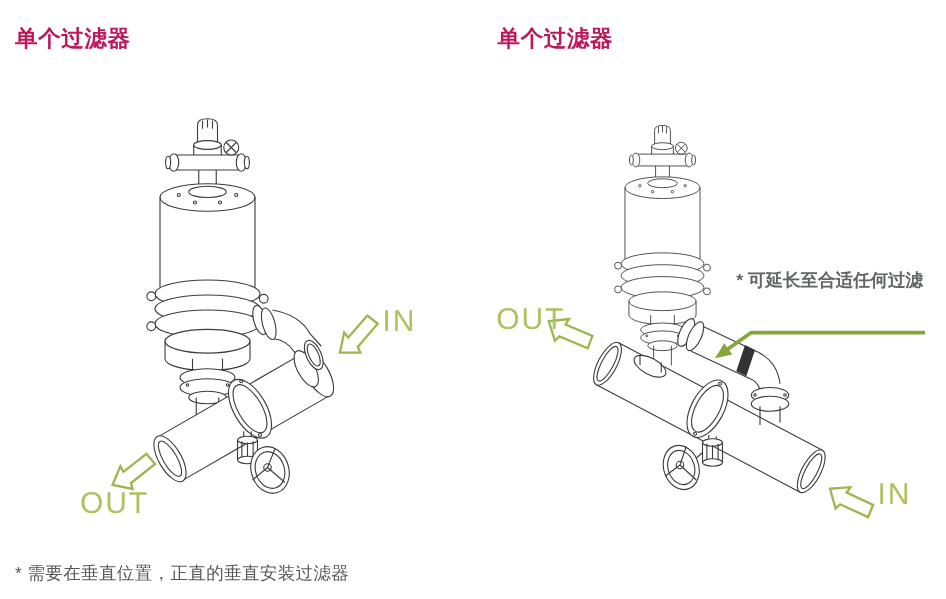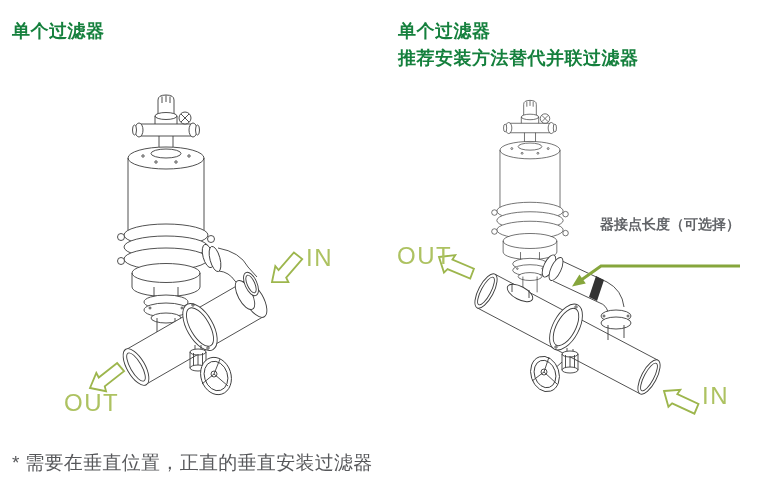--- a/index.html
+++ b/index.html
@@ -2,25 +2,25 @@
 <html><head>
 <meta charset="utf-8">
 <style>
   html,body{margin:0;padding:0;}
   body{
     width:757px;height:479px;position:relative;overflow:hidden;
     background:#ffffff;
     font-family:"Liberation Sans", sans-serif;
   }
   .abs{position:absolute;}
-  .title{font-size:18px;font-weight:700;color:#15803d;line-height:27px;letter-spacing:.5px;}
+  .title{font-size:18px;font-weight:700;color:#be185d;line-height:27px;letter-spacing:.5px;}
   .flow-label{font-size:24px;font-weight:400;color:#adc261;letter-spacing:1.5px;}
   .annotation{font-size:14px;font-weight:700;color:#626468;line-height:19px;}
   .annotation .line2{padding-left:11px;}
-  .footnote{font-size:19px;font-weight:500;color:#57585b;letter-spacing:.3px;}
+  .footnote{font-size:14px;font-weight:500;color:#57585b;letter-spacing:.3px;}
   svg{display:block;}
   .lineart{stroke:#3d3d3d;stroke-width:.9;fill:none;}
   .fillwhite{fill:#ffffff;}
 </style>
 </head>
 <body>
 
 <svg class="abs" style="left:0;top:0" width="757" height="479" viewBox="0 0 757 479">
   <defs>
 
@@ -185,26 +185,25 @@
     </g>
   </g>
 </svg>
 
 <div class="abs title" style="left:12px;top:18px">
   <div>单个过滤器</div>
 </div>
 
 <div class="abs title" style="left:398px;top:18px">
   <div>单个过滤器</div>
-  <div>推荐安装方法替代并联过滤器</div>
 </div>
 
 <span class="abs flow-label" style="left:306px;top:244px">IN</span>
 <span class="abs flow-label" style="left:64px;top:389px">OUT</span>
 
 <span class="abs flow-label" style="left:397px;top:242px">OUT</span>
 <span class="abs flow-label" style="left:702px;top:382px">IN</span>
 
 <div class="abs annotation" style="left:589px;top:215px">
-  <div class="line2">器接点长度（可选择）</div>
+  <div>* 可延长至合适任何过滤</div>
 </div>
 
 <div class="abs footnote" style="left:12px;top:450px">* 需要在垂直位置，正直的垂直安装过滤器</div>
 
 </body></html>

